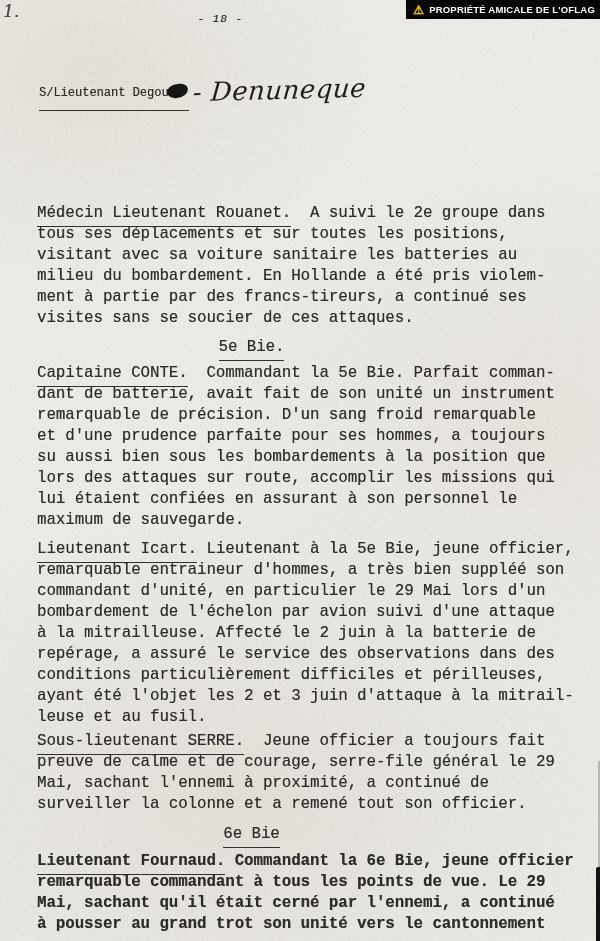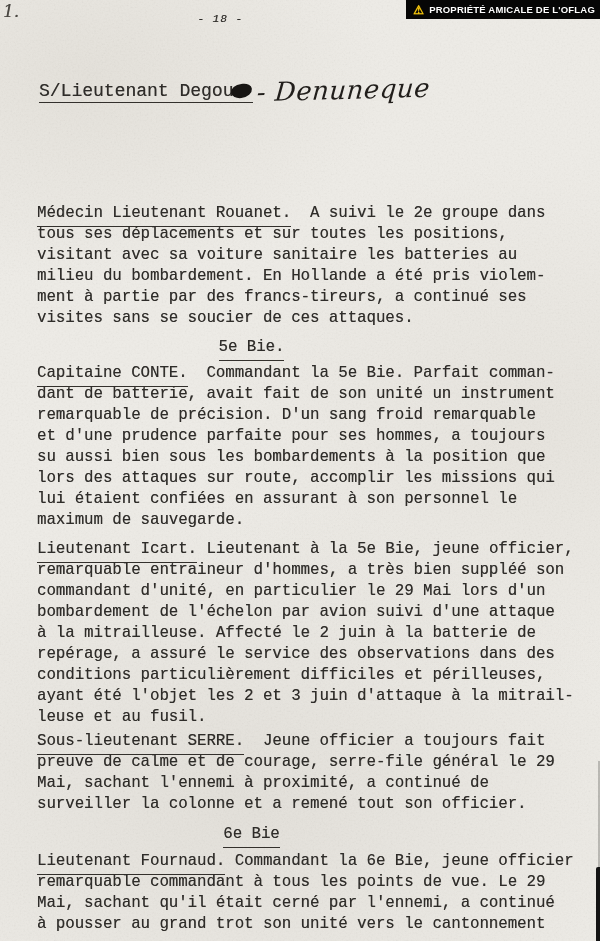--- a/index.html
+++ b/index.html
@@ -35,22 +35,22 @@
   }
   .warn-icon{font-size:12px;line-height:1;color:#f6c60d;text-shadow:0 0 1px #7a6200;}
   .page-number{
     margin:13px 0 0 157px;width:86px;text-align:right;
     font-size:11px;letter-spacing:1px;white-space:pre;font-style:italic;
   }
 
   
   .hand-heading{margin:50px 0 0 39px;height:36px;white-space:nowrap;}
   .typed-name{
-    font-size:18px;
-    border-bottom:1.6px solid #33302c;padding-bottom:1px;
+    font-size:12px;
+    border-bottom:1.6px solid #33302c;padding-bottom:10px;
   }
   .blot{
     display:inline-block;width:21px;height:14px;margin:0 1px -2px -2px;
     background:#181614;border-radius:58% 44% 60% 50%;
     transform:rotate(-7deg);
     box-shadow:-3px 2px 0 -4px #181614, 4px -1px 0 -5px #181614;
   }
   .handwriting{
     font-family:"DejaVu Serif",serif;font-style:italic;
     font-size:26px;color:#211e1b;letter-spacing:.5px;
@@ -62,21 +62,21 @@
   .document-body{margin:92px 0 0 0;padding:0 10px 0 37px;}
   .line{font-size:15.7px;line-height:21px;white-space:pre;}
   .underlined{border-bottom:1.6px solid #33302c;padding-bottom:4px;}
   .section-heading{text-align:center;line-height:22px;transform:translateX(-62px);}
   .section-heading .underlined{font-size:15.7px;}
   .sec-1{margin-top:7px;}
   .sec-2{margin-top:5px;}
   .sec-3{margin-top:8px;}
   .sec-4{margin-top:3px;}
   .sec-5{margin-top:8px;}
-  .sec-6{margin-top:6px;}
+  .sec-6{margin-top:6px;font-weight:bold;}
 
   .edge-shadow{
     position:absolute;right:0;bottom:0;width:4px;height:74px;
     background:#141414;border-radius:2px 0 0 0;
   }
   .edge-smudge{
     position:absolute;right:0;bottom:60px;width:2px;height:120px;
     background:rgba(40,38,35,.25);
   }
 </style>

